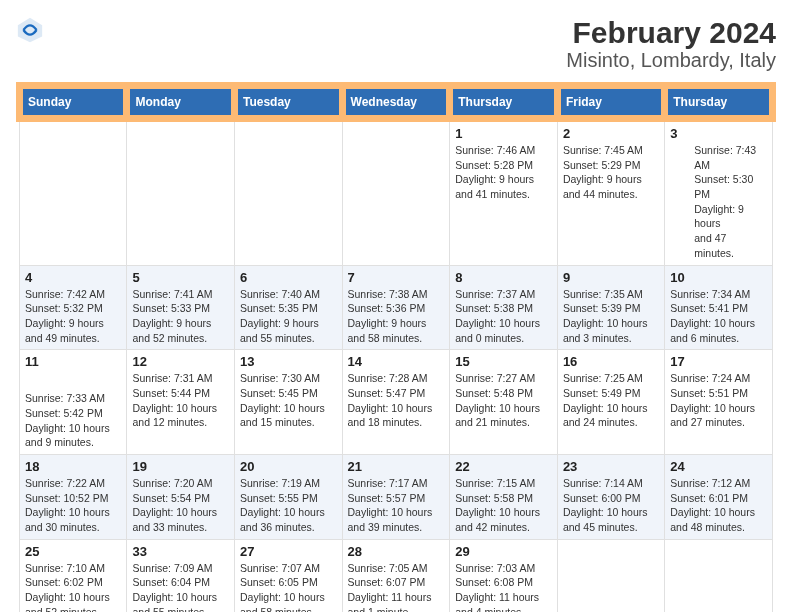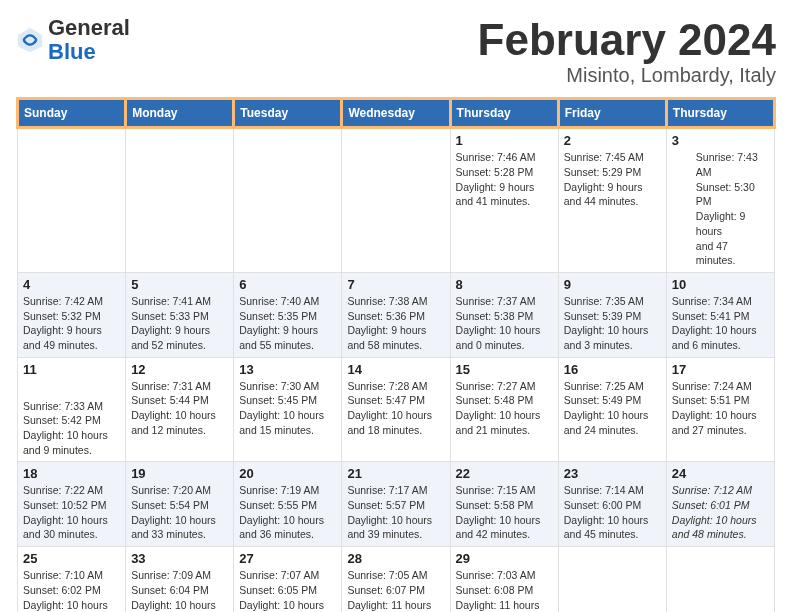--- a/index.html
+++ b/index.html
@@ -29,21 +29,21 @@
     .logo-text .general { color: #333; }
     .logo-text .blue { color: #1a6abf; }
     .logo-icon {
       width: 28px;
       height: 28px;
     }
     .title-area {
       text-align: right;
     }
     .title-area h1 {
-      font-size: 44px;
+      font-size: 30px;
       font-weight: bold;
       color: #333;
       line-height: 1.1;
     }
     .title-area h2 {
       font-size: 20px;
       font-weight: normal;
       color: #555;
     }
     table {
@@ -53,21 +53,21 @@
     }
     thead tr {
       background-color: #2e6db4;
       color: #fff;
     }
     thead th {
       padding: 6px 5px;
       text-align: left;
       font-weight: bold;
       font-size: 12px;
-      border: 3px solid #fdba74;
+      border: 7px solid #fdba74;
     }
     tbody tr {
       border-bottom: 1px solid #ddd;
     }
     tbody tr:nth-child(odd) {
       background-color: #f9f9f9;
     }
     tbody tr:nth-child(even) {
       background-color: #fff;
     }
@@ -103,24 +103,20 @@
 </head>
 <body>
 
 <div class="header-area">
   <div class="logo">
     <svg class="logo-icon" viewBox="0 0 30 30">
       <polygon points="15,2 28,10 28,22 15,28 2,22 2,10" fill="#1a6abf" opacity="0.15"></polygon>
       <path d="M8,15 Q15,5 22,15" stroke="#1a6abf" stroke-width="2.5" fill="none"></path>
       <path d="M8,15 Q15,25 22,15" stroke="#1a6abf" stroke-width="2.5" fill="none"></path>
     </svg>
-    <div class="logo-text">
-      <span class="general">General</span><br>
-      <span class="blue">Blue</span>
-    </div>
   </div>
   <div class="title-area">
     <h1>February 2024</h1>
     <h2>Misinto, Lombardy, Italy</h2>
   </div>
 </div>
 
 <table>
   <thead>
     <tr>
@@ -301,21 +297,21 @@
         </td>
         <td>
           <span class="day-num">23</span>
           <div class="day-info" style="white-space: pre-line;">Sunrise: 7:14 AM
 Sunset: 6:00 PM
 Daylight: 10 hours
 and 45 minutes.</div>
         </td>
         <td>
           <span class="day-num">24</span>
-          <div class="day-info" style="white-space: pre-line; font-style: italic;">Sunrise: 7:12 AM
+          <div class="day-info" style="white-space: pre-line;">Sunrise: 7:12 AM
 Sunset: 6:01 PM
 Daylight: 10 hours
 and 48 minutes.</div>
         </td>
       </tr>
       <tr class="row-week5">
         <td>
           <span class="day-num">25</span>
           <div class="day-info" style="white-space: pre-line;">Sunrise: 7:10 AM
 Sunset: 6:02 PM

